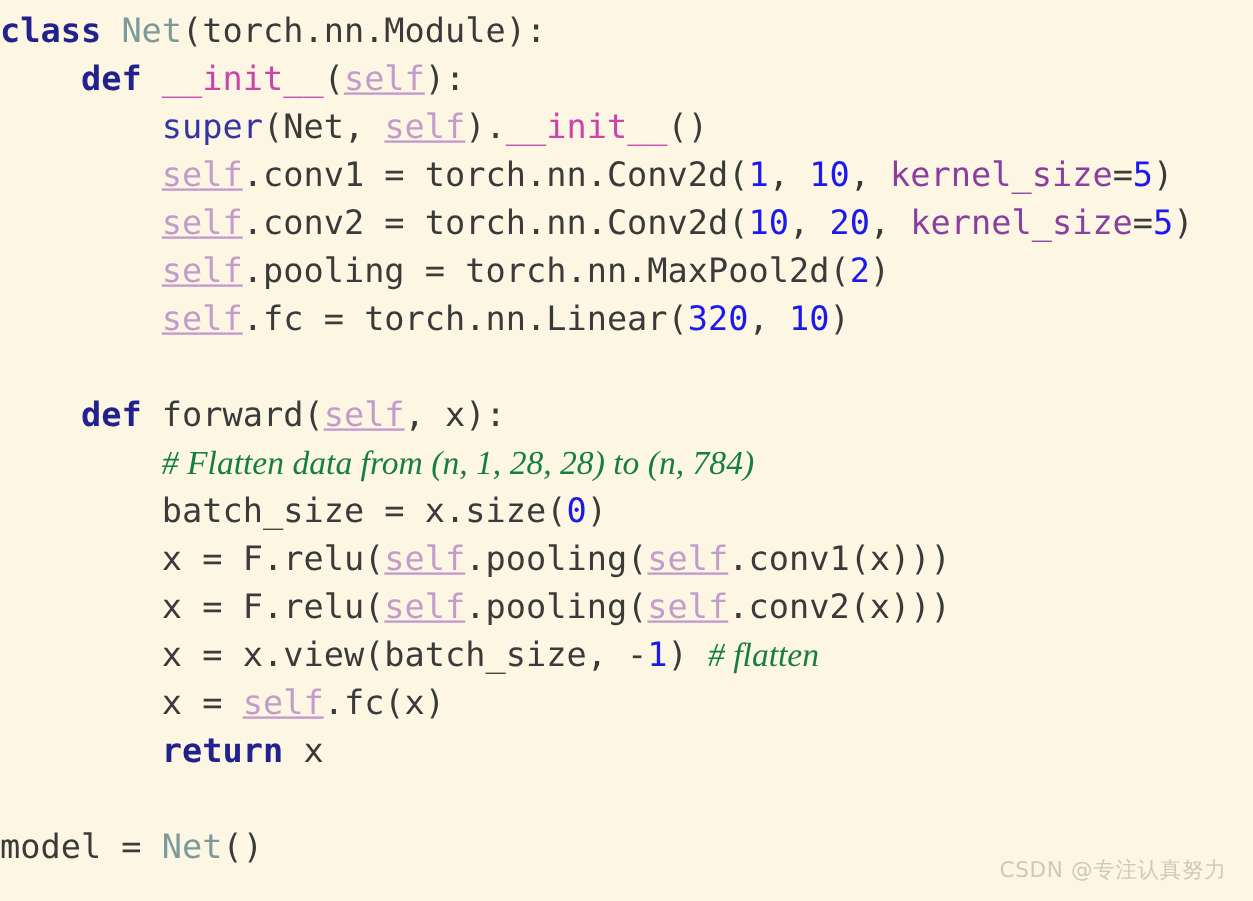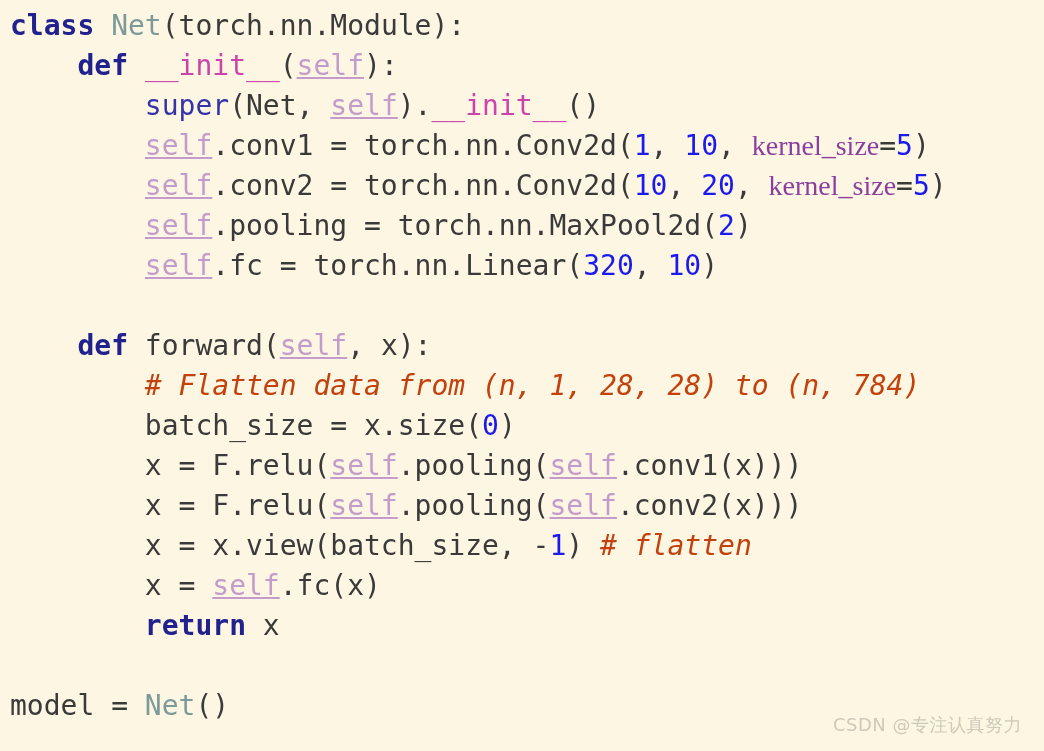--- a/index.html
+++ b/index.html
@@ -31,34 +31,33 @@
     font-size: 28px;
     line-height: 40px;
     letter-spacing: 0px;
     white-space: pre;
     color: #1a1a1a;
   }
 
   .line {
     display: block;
     height: 40px;
-    padding-left: 10px;
     white-space: pre;
   }
 
   
   .kw        { color: #22228f; font-weight: bold; }   
   .cls       { color: #7d9a9a; }                      
   .builtin   { color: #3434a8; text-align: center; }                      
   .dunder    { color: #cc44aa; margin-top: 12px; }                      
   .self      { color: #c49ccc; text-decoration: underline; }                      
   .num       { color: #1a1aee; }                      
-  .kwarg     { color: #8a3fa0; font-family: Liberation Serif, serif; }                      
+  .kwarg     { color: #8a3fa0; }                      
   .plain     { color: #3a3a3a; }
-  .comment   { color: #c2410c; font-style: italic; }  
+  .comment   { color: #15803d; font-style: italic; font-family: Liberation Serif, serif; }  
 
   .watermark {
     position: absolute;
     right: 22px;
     bottom: 14px;
     font-family: "DejaVu Sans", "Liberation Sans", sans-serif;
     font-size: 18px;
     color: #cfc9ba;
     letter-spacing: 0.5px;
     white-space: nowrap;

